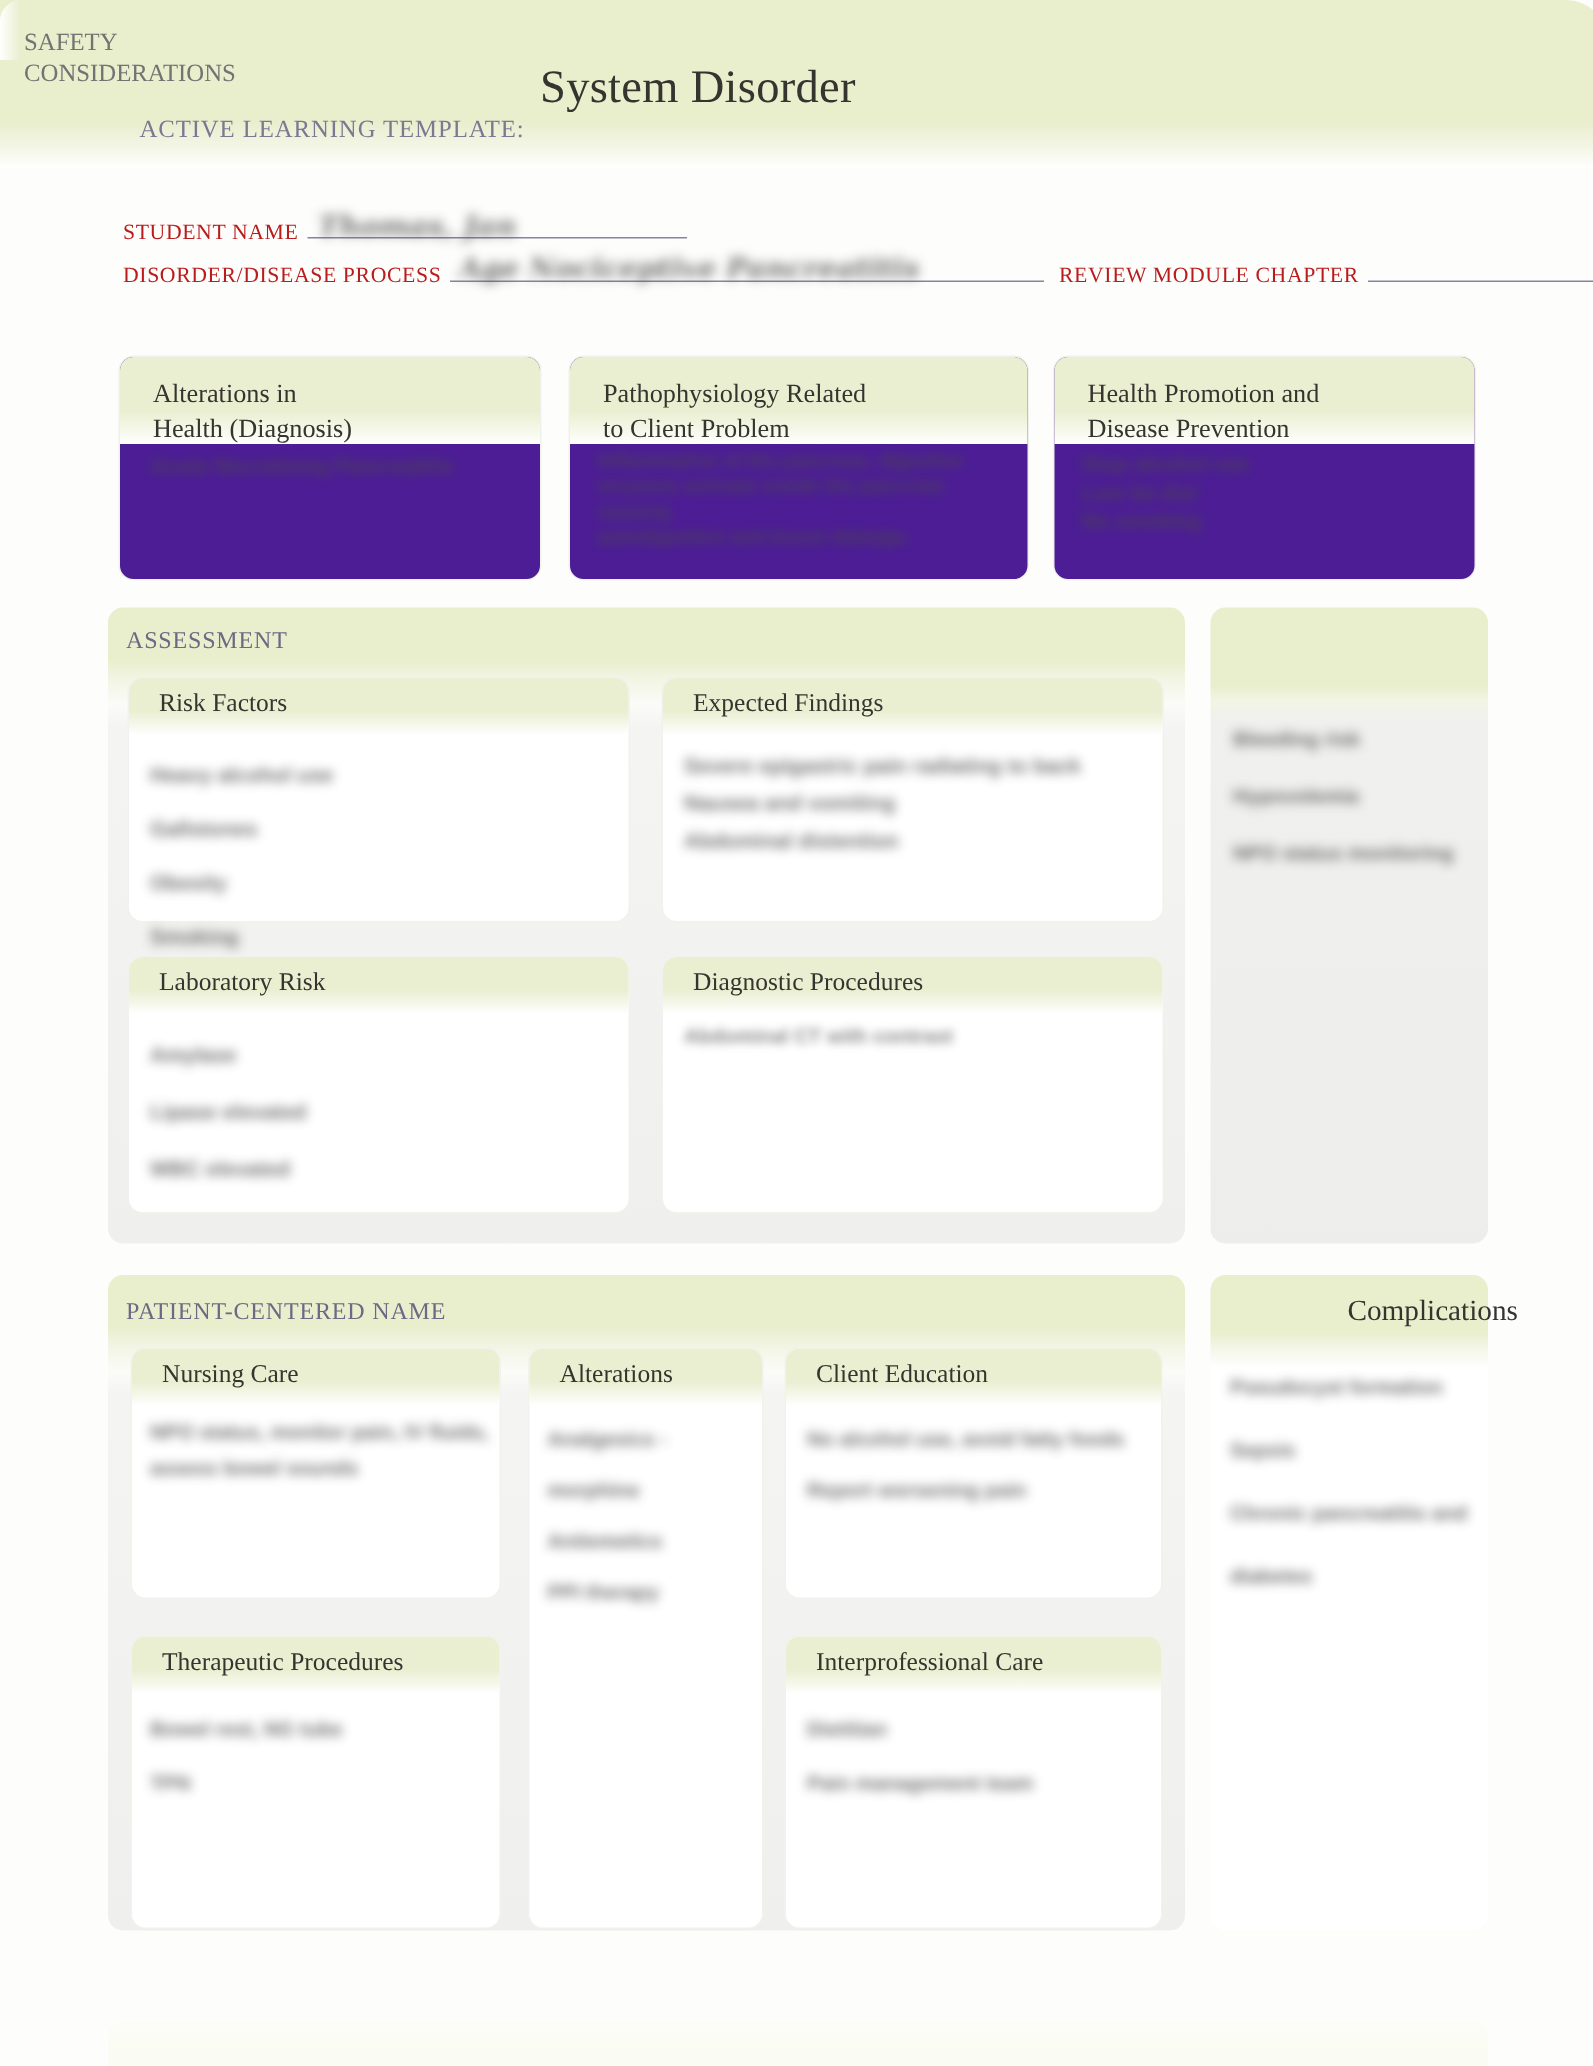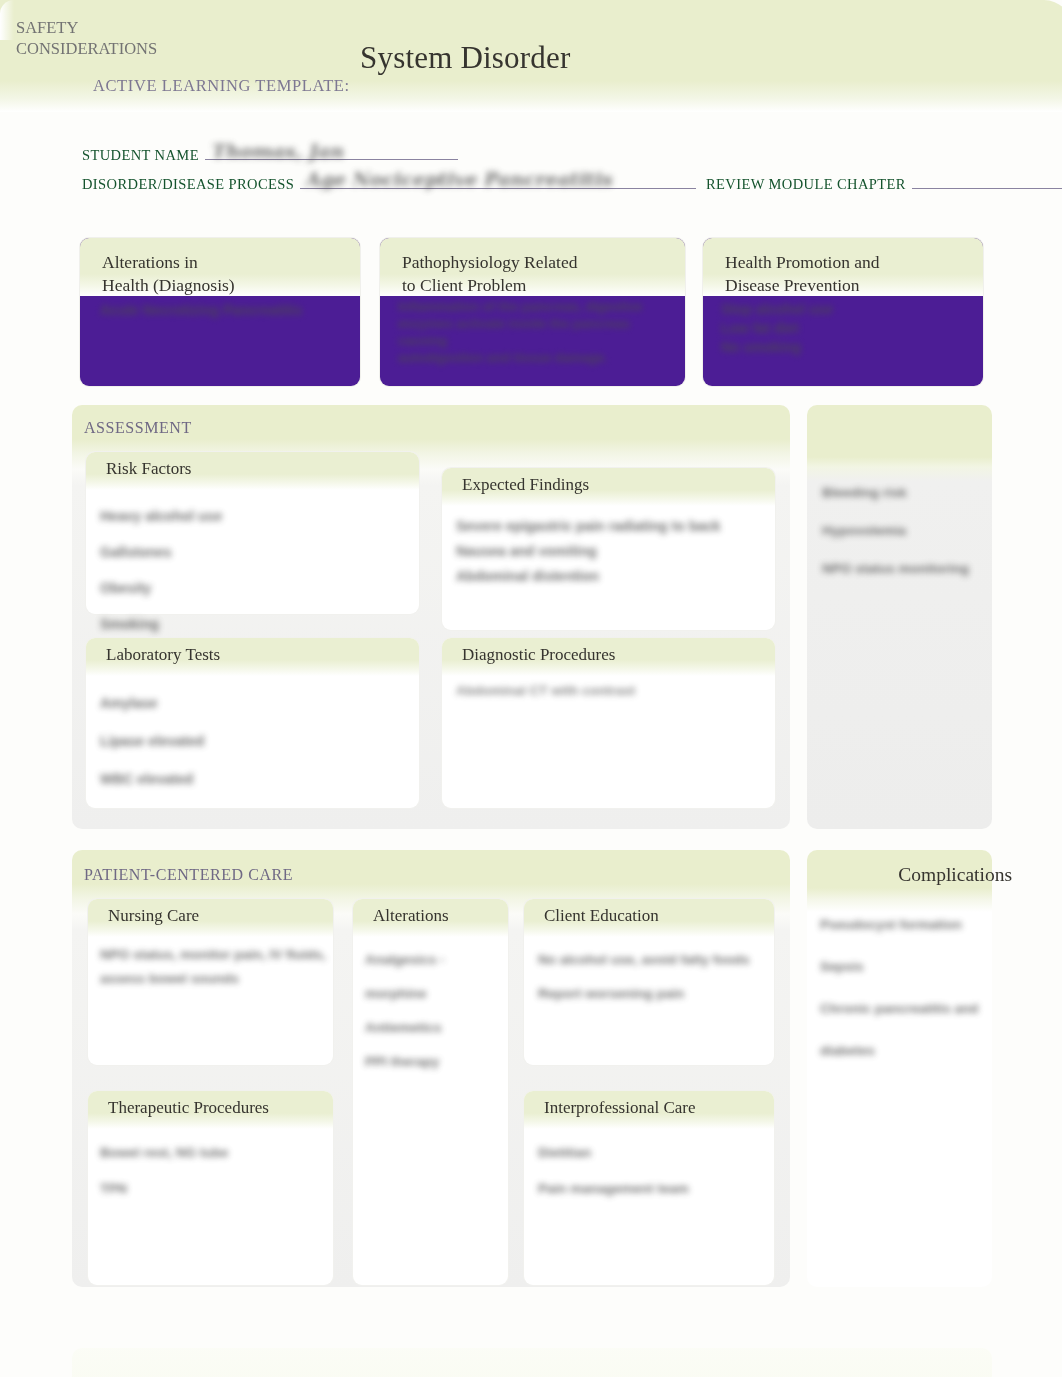--- a/index.html
+++ b/index.html
@@ -31,21 +31,21 @@
     white-space:nowrap;
   }
   #doc-title{
     position:absolute;left:360px;top:40px;
     font-size:31px;color:#36342f;letter-spacing:.2px;
     font-family:"Liberation Serif","DejaVu Serif",serif;
     white-space:nowrap;
   }
 
   
-  .meta-row{position:absolute;color:#14532d;font-size:14.5px;letter-spacing:.4px;white-space:nowrap;}
+  .meta-row{position:absolute;color:#b91c1c;font-size:14.5px;letter-spacing:.4px;white-space:nowrap;}
   #row-student{left:82px;top:147px;}
   #row-disorder{left:82px;top:176px;}
   #row-chapter{left:706px;top:176px;}
   .meta-label{display:inline-block;vertical-align:baseline;}
   .rule{display:inline-block;border-bottom:1.1px solid #8a83a0;vertical-align:baseline;height:1px;margin-left:6px;}
   #rule-student{width:253px;}
   #rule-disorder{width:396px;}
   #rule-chapter{width:165px;}
 
   
@@ -111,21 +111,21 @@
   .card .chdr{
     position:absolute;left:0;right:0;top:0;height:38px;border-radius:9px 9px 0 0;
     background:linear-gradient(to bottom,#eaefd2 0%,#eaefd2 58%,#f4f7e8 80%,#ffffff 100%);
   }
   .card .chdr span{
     position:absolute;left:20px;top:7px;right:6px;font-size:17px;color:#36342f;white-space:nowrap;
   }
 
   
   #card-risk{left:86px;top:452px;width:333px;height:162px;}
-  #card-findings{left:442px;top:468px;width:333px;height:162px;}
+  #card-findings{left:442px;top:452px;width:333px;height:162px;}
   #card-lab{left:86px;top:638px;width:333px;height:170px;}
   #card-diag{left:442px;top:638px;width:333px;height:170px;}
 
   
   #card-nursing{left:88px;top:899px;width:245px;height:166px;}
   #card-meds{left:353px;top:899px;width:155px;height:386px;}
   #card-education{left:524px;top:899px;width:250px;height:166px;}
   #card-therapeutic{left:88px;top:1091px;width:245px;height:194px;}
   #card-interpro{left:524px;top:1091px;width:250px;height:194px;}
 
@@ -207,21 +207,21 @@
     </div>
   <div class="ink" style="left:14px;top:46px;font-size:14px;line-height:25px;width:310px;white-space:normal;">
     <div>Severe epigastric pain radiating to back</div>
     <div>Nausea and vomiting</div>
     <div>Abdominal distention</div>
   </div>
 </div>
 
 <div class="card" id="card-lab">
   <div class="chdr">
-      <span>Laboratory Tests</span>
+      <span>Laboratory Risk</span>
     </div>
   <div class="ink" style="left:14px;top:46px;font-size:14px;line-height:38px;">
     <div>Amylase</div>
     <div>Lipase elevated</div>
     <div>WBC elevated</div>
   </div>
 </div>
 
 <div class="card" id="card-diag">
   <div class="chdr">
@@ -237,21 +237,21 @@
   <div>SAFETY</div>
   <div>CONSIDERATIONS</div>
 </div>
 <div class="ink" style="left:822px;top:474px;font-size:13.5px;line-height:38px;">
   <div>Bleeding risk</div>
   <div>Hypovolemia</div>
   <div>NPO status monitoring</div>
 </div>
 
 <div class="panel" id="panel-pcc"></div>
-<div class="panel-label" style="left:84px;top:866px;">PATIENT-CENTERED CARE</div>
+<div class="panel-label" style="left:84px;top:866px;">PATIENT-CENTERED NAME</div>
 
 <div class="card" id="card-nursing">
   <div class="chdr">
       <span>Nursing Care</span>
     </div>
   <div class="ink" style="left:12px;top:44px;font-size:13.5px;line-height:24px;width:228px;white-space:normal;">NPO status, monitor pain, IV fluids, assess bowel sounds</div>
 </div>
 
 <div class="card" id="card-meds">
   <div class="chdr">

